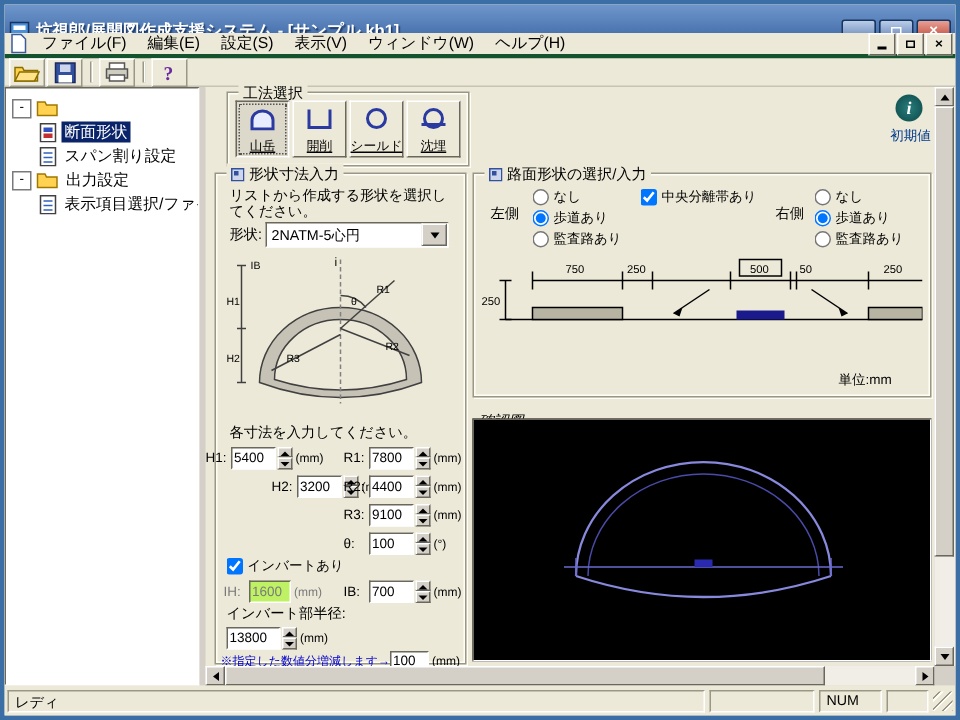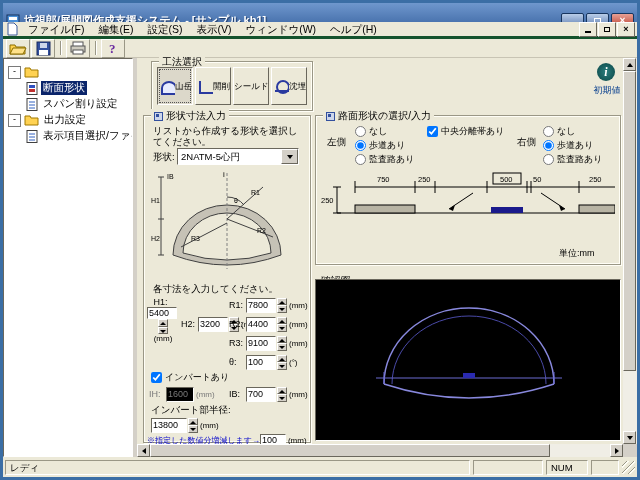--- a/index.html
+++ b/index.html
@@ -48,35 +48,35 @@
   .ticon{margin-right:3px;display:flex;flex:0 0 auto;}
   .splitter{left:130px;top:55px;width:4px;height:399px;background:#d4d0c8;}
   .main{left:134px;top:55px;width:486px;height:386px;background:#ece9d8;}
   
   .group{position:absolute;border:1px solid #9a9786;box-shadow:inset 0 0 0 1px #fffef6,1px 1px 0 #fffef6;
     background:#ece9d8;box-sizing:border-box;}
   .gtitle{position:absolute;top:-7px;left:7px;background:#ece9d8;padding:0 3px;font-size:10px;
     display:flex;align-items:center;gap:3px;white-space:nowrap;}
   
   .mbtn{position:absolute;width:36px;height:38px;border:1px solid;border-color:#fff #6a675c #6a675c #fff;
-    background:#ece9d8;display:flex;flex-direction:row;align-items:center;justify-content:space-between;
-    padding:3px 0 2px;box-sizing:border-box;}
+    background:#ece9d8;display:flex;flex-direction:column;align-items:center;justify-content:space-between;
+    padding:3px 0 2px;box-sizing:border-box;text-decoration:underline;}
   .mbtn.pressed{border-color:#6a675c #fff #fff #6a675c;background:#dcd8ca;outline:1px dotted #555;outline-offset:-3px;}
   .mbtn .mlab{font-size:8.5px;line-height:9px;white-space:nowrap;}
   .init-circle{position:absolute;width:18px;height:18px;border-radius:50%;background:radial-gradient(#2a7d7d,#0b4646);
     color:#fff;font-family:"Liberation Serif",serif;font-style:italic;font-weight:bold;font-size:12px;
     display:flex;align-items:center;justify-content:center;border:1px solid #06333:;}
   .init-label{position:absolute;font-size:9px;color:#003a8c;text-align:center;width:44px;}
   
   .ins{position:absolute;font-size:9.5px;line-height:11px;}
   .field{position:absolute;display:flex;align-items:center;height:16px;}
   .flabel{font-size:9px;width:17px;flex:0 0 auto;}
   .txt{height:15px;border:1px solid;border-color:#6a675c #fff #fff #6a675c;background:#fff;
     font-size:9px;font-family:"Liberation Sans",sans-serif;padding:0 1px;box-sizing:border-box;}
-  .txt:disabled{background:#000000;color:#7a7a7a;}
+  .txt:disabled{background:#bef264;color:#7a7a7a;}
   .funit{font-size:8px;margin-left:2px;white-space:nowrap;}
   .gray{color:#7a7a7a;}
   .spin{display:inline-flex;flex-direction:column;width:10px;height:15px;margin-left:1px;flex:0 0 auto;}
   .spin i{flex:1;background:#d4d0c8;border:1px solid;border-color:#fff #6a675c #6a675c #fff;position:relative;}
   .spin i::after{content:"";position:absolute;left:1px;border-left:3px solid transparent;border-right:3px solid transparent;}
   .spin i.up::after{top:2px;border-bottom:3px solid #000;}
   .spin i.dn::after{top:2px;border-top:3px solid #000;}
   .combo{position:absolute;display:flex;height:17px;border:1px solid;border-color:#6a675c #fff #fff #6a675c;
     background:#fff;box-sizing:border-box;}
   .combo-text{flex:1;font-size:9.5px;padding:2px 0 0 3px;white-space:nowrap;overflow:hidden;}
@@ -317,21 +317,21 @@
     <text x="0" y="36" font-size="7" fill="#000">H1</text>
     <text x="0" y="74" font-size="7" fill="#000">H2</text>
     <text x="100" y="28" font-size="7" fill="#000">R1</text>
     <text x="106" y="66" font-size="7" fill="#000">R2</text>
     <text x="40" y="74" font-size="7" fill="#000">R3</text>
     <text x="83" y="36" font-size="7" fill="#000">θ</text>
   </svg>
 
   <div class="ins" style="left:150px;top:280px;">各寸法を入力してください。</div>
 
-  <div class="field" style="left:144px;top:294px;flex-direction:column;">
+  <div class="field" style="left:134px;top:294px;">
     <span class="flabel">H1:</span>
     <input class="txt" style="width: 30px;" value="5400">
     <span class="spin">
         <i class="up"></i>
         <i class="dn"></i>
       </span>
     <span class="funit">(mm)</span>
   </div>
   <div class="field" style="left:226px;top:294px;">
     <span class="flabel">R1:</span>

